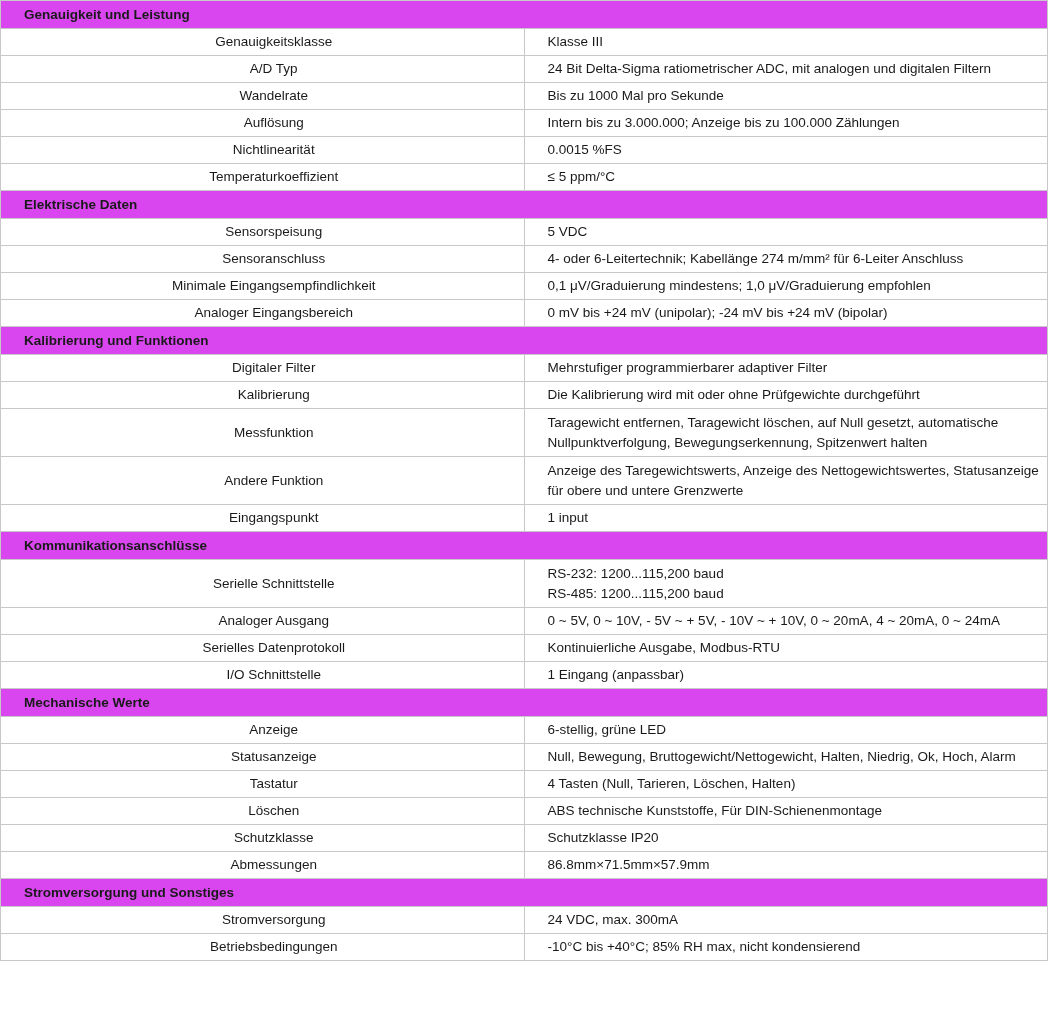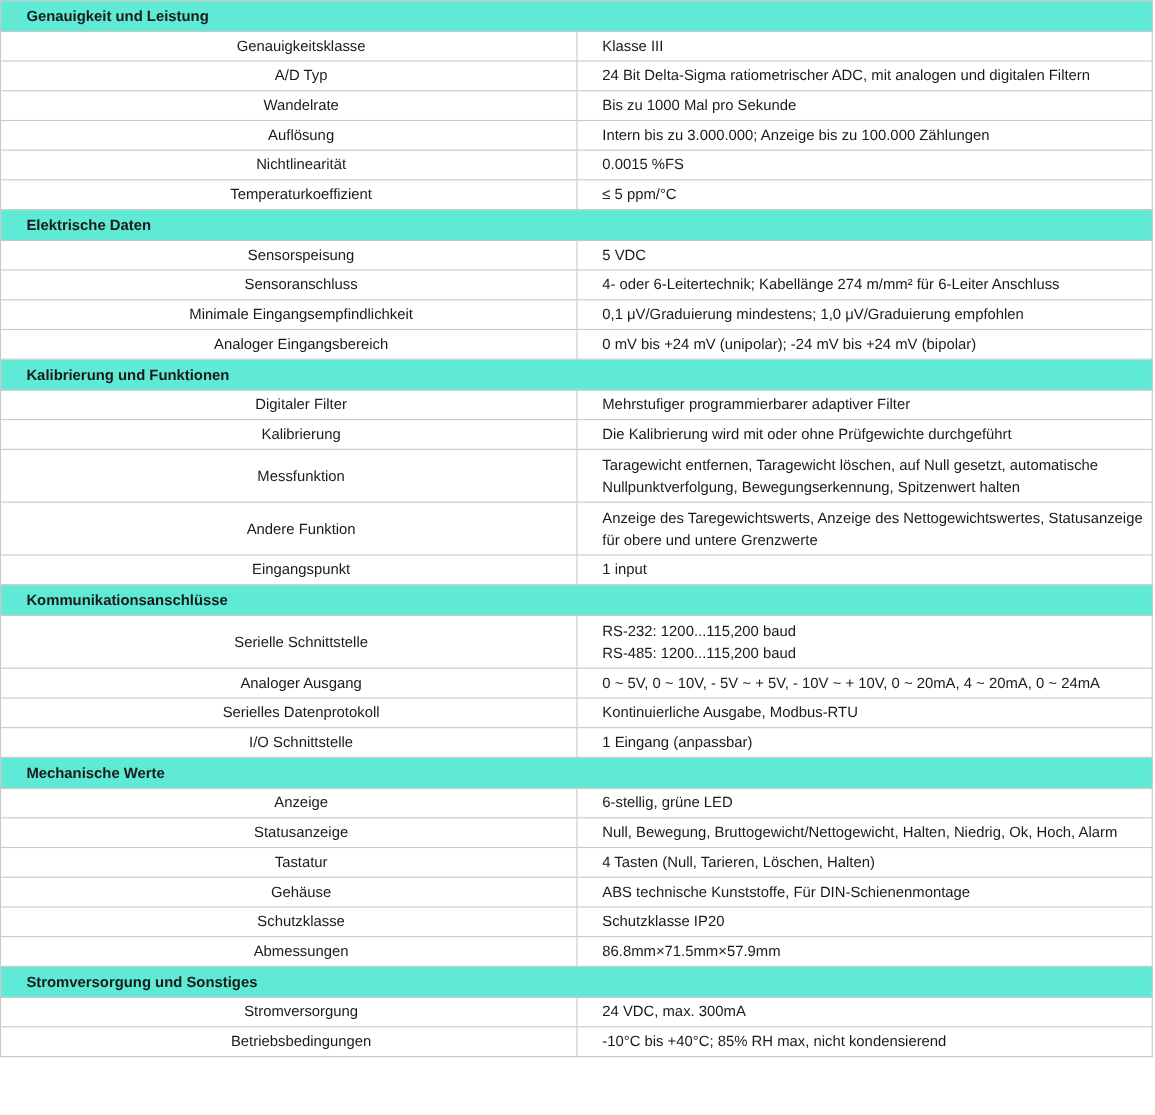--- a/index.html
+++ b/index.html
@@ -17,21 +17,21 @@
   .spec-table td {
     border: 1px solid #c8c8c8;
     padding: 0 0 0 23px;
     vertical-align: middle;
     line-height: 20px;
   }
   .spec-table tr { height: 27px; }
   .spec-table tr.multi { height: 48px; }
   .spec-table td.label { width: 262px; text-align: center; }
   .spec-table tr.section td {
-    background: #5eead4;
+    background: #d946ef;
     font-weight: bold;
     height: 27px;
   }
   .line { display: block; }
 </style>
 </head>
 <body>
 
 <table class="spec-table">
   <tbody>
@@ -140,21 +140,21 @@
     </tr>
     <tr>
       <td class="label">Statusanzeige</td>
       <td>Null, Bewegung, Bruttogewicht/Nettogewicht, Halten, Niedrig, Ok, Hoch, Alarm</td>
     </tr>
     <tr>
       <td class="label">Tastatur</td>
       <td>4 Tasten (Null, Tarieren, Löschen, Halten)</td>
     </tr>
     <tr>
-      <td class="label">Gehäuse</td>
+      <td class="label">Löschen</td>
       <td>ABS technische Kunststoffe, Für DIN-Schienenmontage</td>
     </tr>
     <tr>
       <td class="label">Schutzklasse</td>
       <td>Schutzklasse IP20</td>
     </tr>
     <tr>
       <td class="label">Abmessungen</td>
       <td>86.8mm×71.5mm×57.9mm</td>
     </tr>

